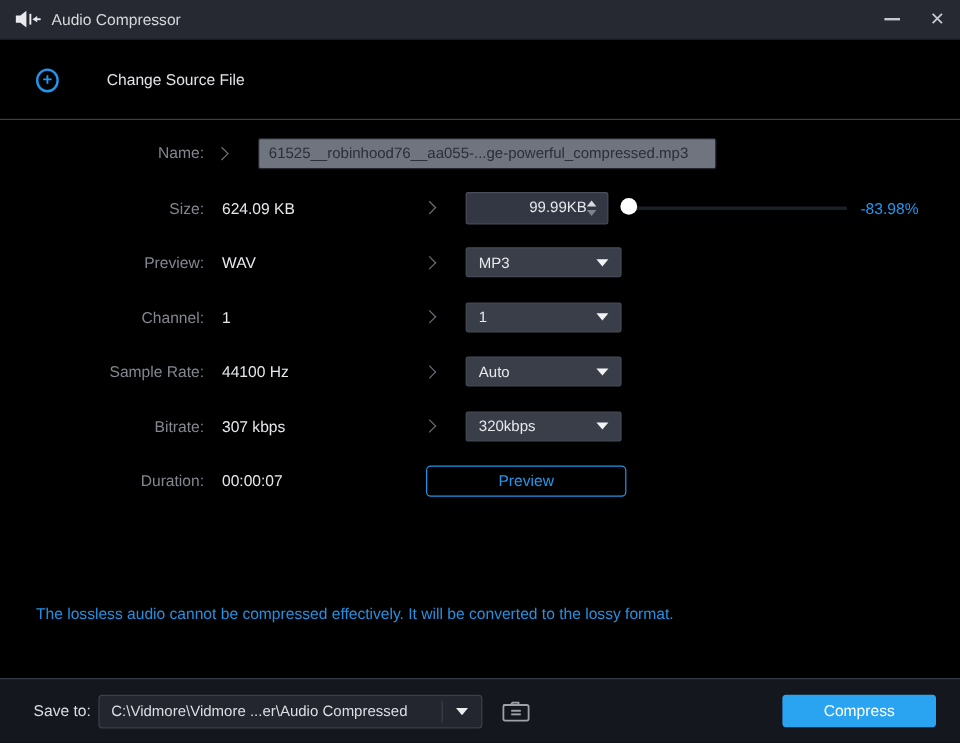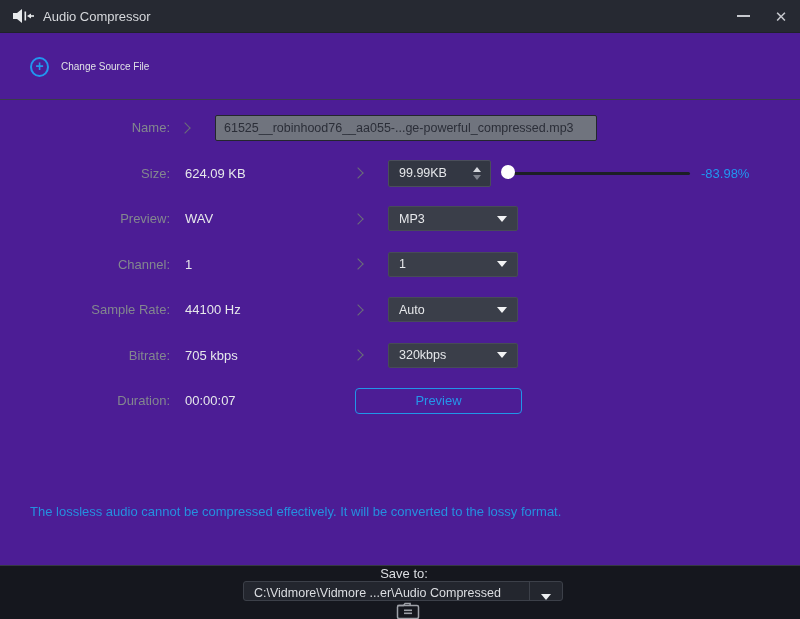--- a/index.html
+++ b/index.html
@@ -1,17 +1,17 @@
 <!DOCTYPE html>
 <html><head>
 <meta charset="utf-8">
 <style>
   html,body{margin:0;padding:0;background:#1b1d24;}
   .window{
-    position:relative;width:800px;height:619px;background:#4c1d95;
+    position:relative;width:800px;height:619px;background:#000000;
     font-family:"Liberation Sans", sans-serif;overflow:hidden;
     -webkit-font-smoothing:antialiased;
   }
   
   .titlebar{
     position:absolute;top:0;left:0;right:0;height:33px;background:#262932;
     display:flex;align-items:center;padding-left:13px;box-sizing:border-box;
     border-bottom:1px solid #1f222a;
   }
   .app-icon{display:flex;align-items:center;}
@@ -25,40 +25,40 @@
     position:absolute;top:34px;left:0;right:0;height:66px;
     display:flex;align-items:center;padding-left:30px;box-sizing:border-box;
     border-bottom:1px solid #3a3e47;
   }
   .change-source{display:flex;align-items:center;gap:12px;cursor:pointer;}
   .plus-circle{
     width:15px;height:15px;border:2px solid #2196ef;border-radius:50%;
     color:#2196ef;display:flex;align-items:center;justify-content:center;
     font-size:14px;font-weight:bold;line-height:0;padding-bottom:1px;box-sizing:content-box;
   }
-  .change-source-label{color:#e0e2e6;font-size:10px;}
+  .change-source-label{color:#e0e2e6;font-size:13px;margin-left:28px;}
   
   .form{position:absolute;top:100px;left:0;width:800px;padding-top:5px;}
   .row{display:flex;align-items:center;height:45.5px;}
   .row-label{flex:0 0 170px;text-align:right;color:#83878f;font-size:13px;}
   .row-value{margin-left:15px;width:158px;color:#e6e8eb;font-size:13px;white-space:nowrap;}
   .chevron-cell{width:30px;display:flex;justify-content:center;}
   .chevron{width:7px;height:7px;border-top:1px solid #6a6e78;border-right:1px solid #6a6e78;transform:rotate(45deg);}
   .control-cell{margin-left:15px;flex:1;display:flex;align-items:center;}
   
   .name-input{
     width:382px;height:26px;background:#70747e;color:#2b2e38;
     border:1px solid #23262d;border-radius:2px;font-size:12.5px;
     padding:0 8px;box-sizing:border-box;font-family:"Liberation Sans",sans-serif;
     outline:none;
   }
   
   .spinner{
-    width:103px;height:27px;background:#333743;border:1px solid #4a4e5a;
-    border-radius:2px;display:flex;align-items:center;box-sizing:border-box;
+    width:119px;height:27px;background:#333743;border:1px solid #4a4e5a;
+    border-radius:2px;display:flex;align-items:center;box-sizing:border-box;text-align:right;
   }
   .spinner-text{padding-left:10px;color:#e6e8eb;font-size:12.5px;flex:1;}
   .spin-arrows{display:flex;flex-direction:column;gap:3px;padding-right:9px;cursor:pointer;}
   .tri-up{width:0;height:0;border-left:4px solid transparent;border-right:4px solid transparent;border-bottom:5px solid #d6d8dd;}
   .tri-down{width:0;height:0;border-left:4px solid transparent;border-right:4px solid transparent;border-top:5px solid #7e828c;}
   
   .slider{margin-left:17px;width:182px;height:3px;background:#1c1f26;border-radius:2px;position:relative;cursor:pointer;}
   .slider-fill{height:3px;background:#1e9ae6;border-radius:2px;position:relative;}
   .slider-thumb{position:absolute;right:-7px;top:50%;transform:translateY(-50%);width:14px;height:14px;background:#ffffff;border-radius:50%;cursor:grab;}
   .ratio-text{margin-left:11px;color:#2196f0;font-size:13px;}
@@ -74,26 +74,26 @@
     margin-left:-33px;width:167px;height:26px;background:transparent;
     border:1px solid #2196e8;border-radius:4px;color:#2596ea;font-size:13px;
     display:flex;align-items:center;justify-content:center;cursor:pointer;
   }
   
   .notice{position:absolute;top:504px;left:30px;color:#2590df;font-size:13px;}
   
   .footer{
     position:absolute;left:0;right:0;bottom:0;height:54px;background:#15171e;
     border-top:1px solid #353943;display:flex;align-items:center;
-    padding:0 20px;box-sizing:border-box;flex-direction:column;
+    padding:0 20px;box-sizing:border-box;
   }
   .save-to-label{color:#dcdee2;font-size:13px;margin-left:8px;}
   .combo{
     margin-left:6px;width:320px;height:28px;background:#23262e;
-    border:1px solid #3c4049;border-radius:3px;display:flex;align-items:flex-end;
+    border:1px solid #3c4049;border-radius:3px;display:flex;align-items:center;
     box-sizing:border-box;
   }
   .combo-text{padding:0 10px;color:#dcdee2;font-size:12.5px;flex:1;white-space:nowrap;overflow:hidden;}
   .combo-divider{width:1px;height:18px;background:#3c4049;}
   .combo-arrow{width:32px;display:flex;justify-content:center;cursor:pointer;}
   .combo-caret{width:0;height:0;border-left:5px solid transparent;border-right:5px solid transparent;border-top:6px solid #eceef0;}
   .folder-btn{margin-left:15px;background:none;border:none;padding:0;display:flex;align-items:center;cursor:pointer;}
   .compress-btn{
     margin-left:auto;width:128px;height:27px;background:#2aa4f1;border:none;
     border-radius:3px;color:#ffffff;font-size:13px;display:flex;
@@ -204,21 +204,21 @@
       <span class="control-cell">
         <span class="dropdown">
           <span>Auto</span>
           <span class="dd-caret"></span>
         </span>
       </span>
     </div>
 
     <div class="row">
       <span class="row-label">Bitrate:</span>
-      <span class="row-value">705 kbps</span>
+      <span class="row-value">307 kbps</span>
       <span class="chevron-cell">
           <span class="chevron"></span>
         </span>
       <span class="control-cell">
         <span class="dropdown">
           <span>320kbps</span>
           <span class="dd-caret"></span>
         </span>
       </span>
     </div>

